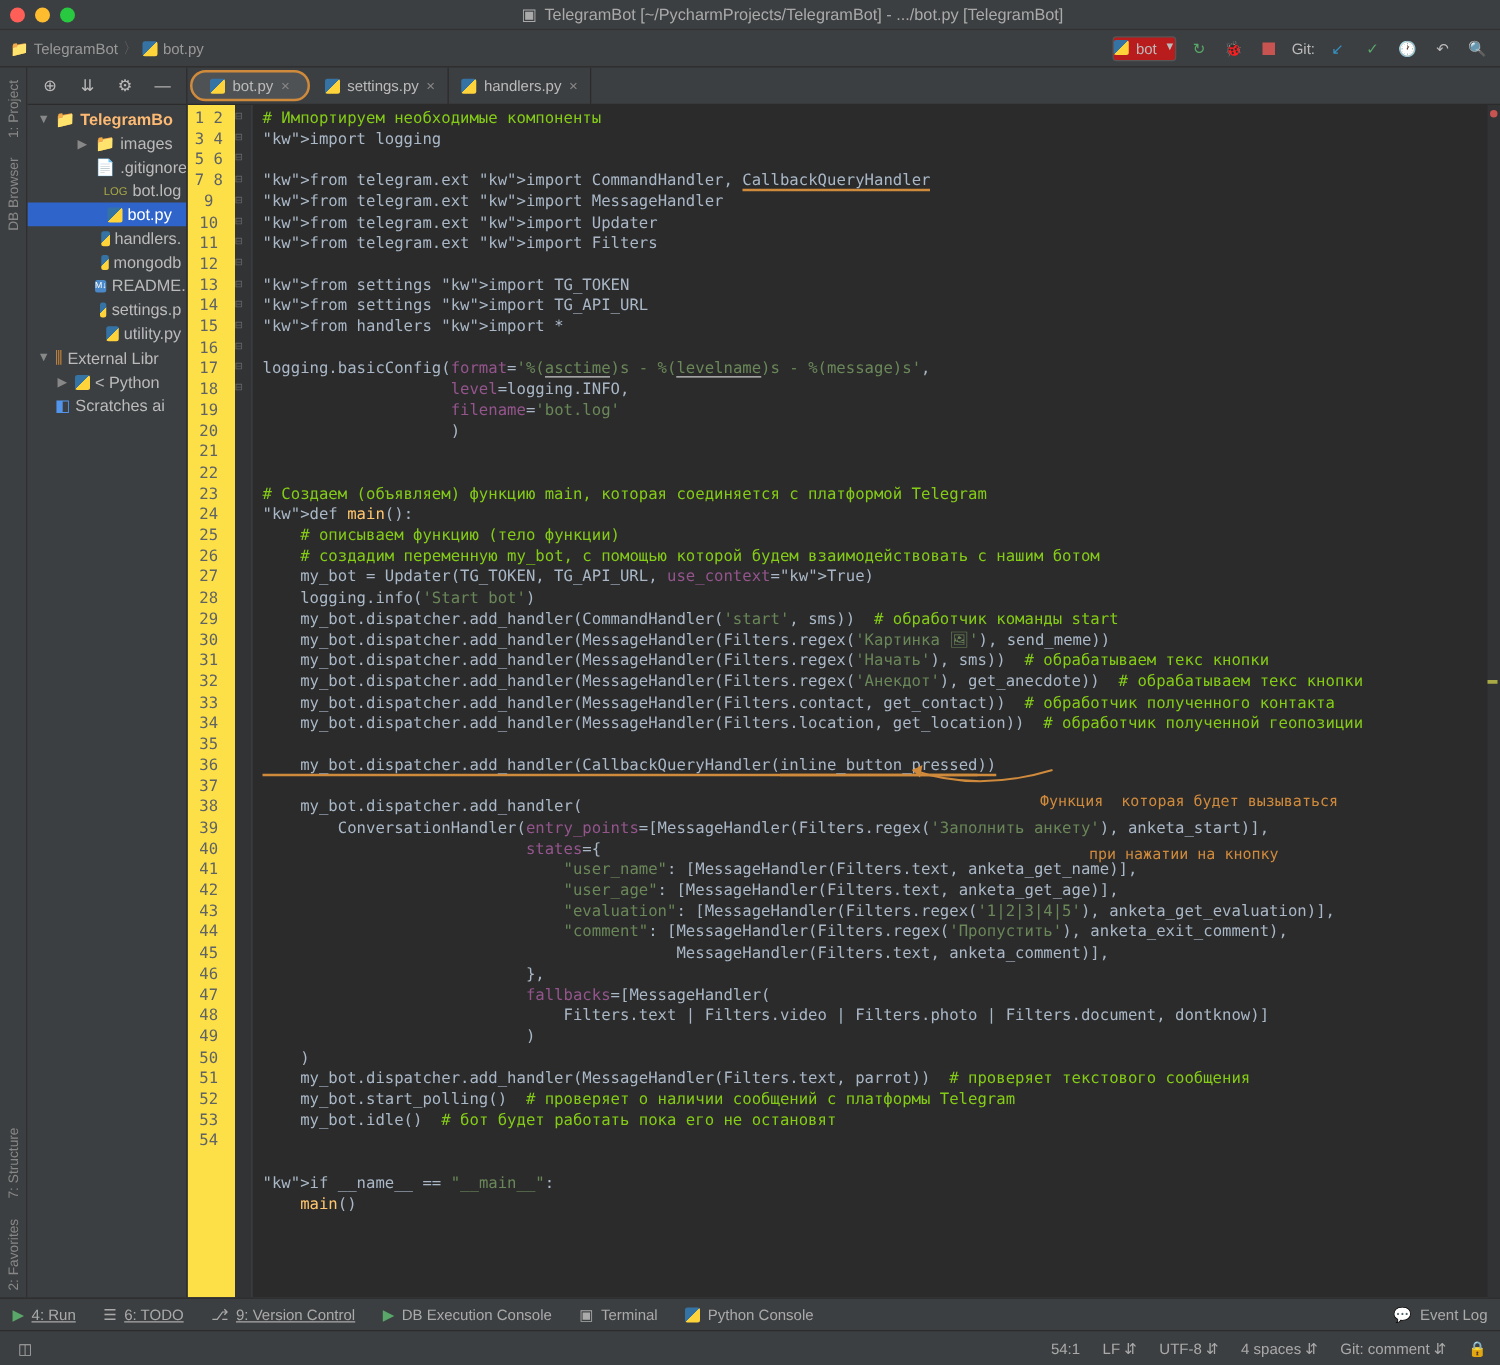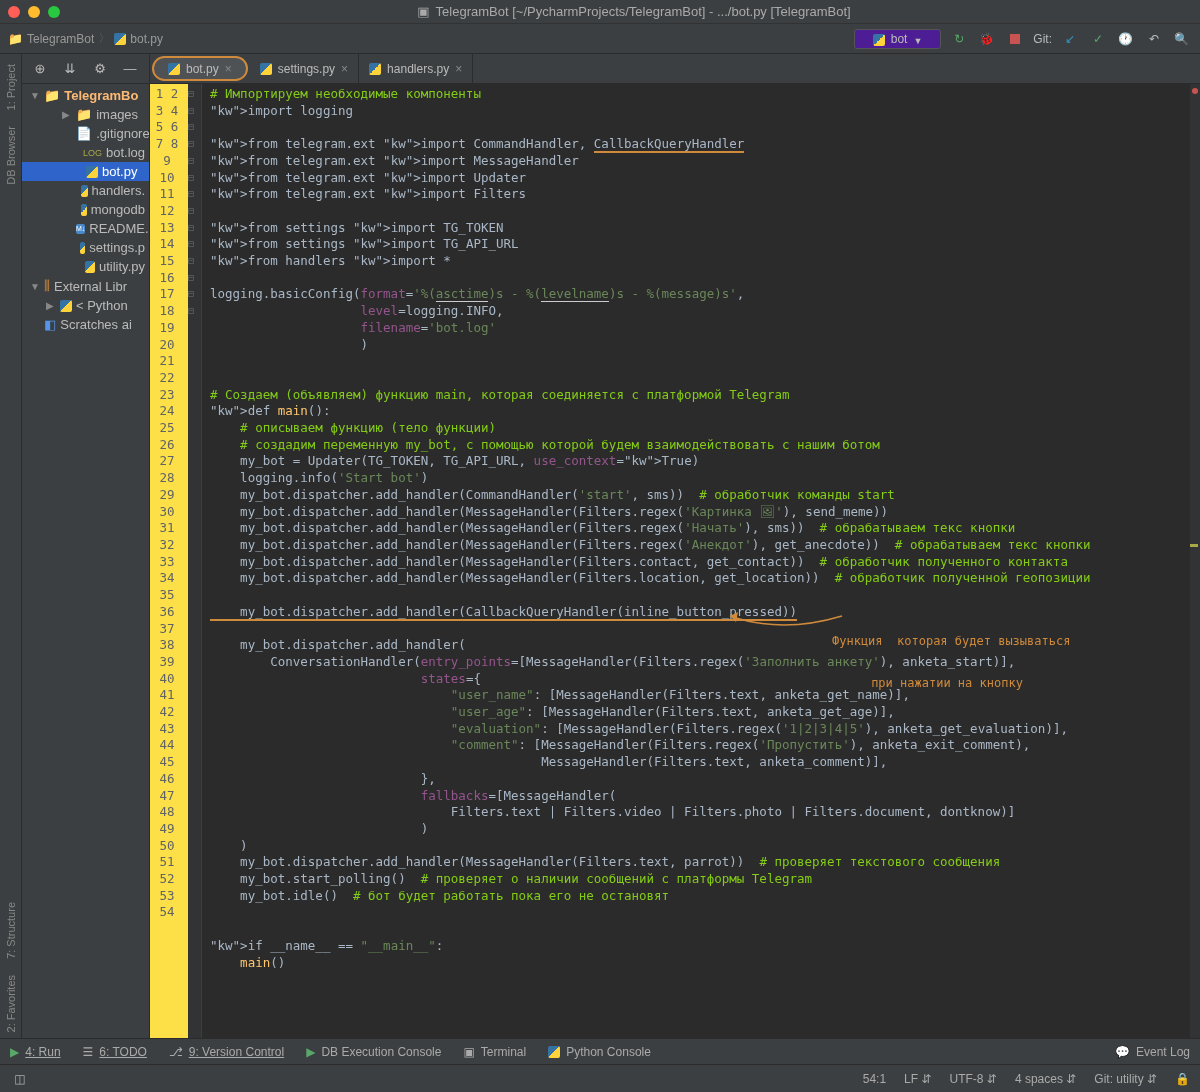--- a/index.html
+++ b/index.html
@@ -33,21 +33,21 @@
   background: #3c3f41;
   display: flex;
   align-items: center;
   padding: 0 8px;
   border-bottom: 1px solid #2b2b2b;
 }
 .breadcrumb { display: flex; align-items: center; gap: 4px; color: #999; }
 .breadcrumb .bc-item { display: flex; align-items: center; gap: 4px; }
 .breadcrumb .sep { color: #666; }
 .nav-right { margin-left: auto; display: flex; align-items: center; gap: 8px; }
-.run-config { background: #4c1d95; border: 1px solid #555; padding: 2px 18px; border-radius: 3px; display: flex; align-items: flex-end; gap: 6px; }
+.run-config { background: #b91c1c; border: 1px solid #555; padding: 2px 0; border-radius: 3px; display: flex; align-items: flex-start; gap: 6px; }
 .icon-btn { width: 20px; height: 20px; display: flex; align-items: center; justify-content: center; cursor: pointer; }
 .main-area { flex: 1; display: flex; overflow: hidden; }
 .left-gutter {
   width: 22px;
   background: #3c3f41;
   border-right: 1px solid #2b2b2b;
   display: flex;
   flex-direction: column;
   align-items: center;
   padding-top: 4px;
@@ -562,16 +562,16 @@
   </div>
 </div>
 
 <div class="statusbar">
   <span class="icon-btn">◫</span>
   <div class="sb-right">
     <span>54:1</span>
     <span><span>LF</span> ⇵</span>
     <span><span>UTF-8</span> ⇵</span>
     <span><span>4 spaces</span> ⇵</span>
-    <span><span>Git: utility</span> ⇵</span>
+    <span><span>Git: comment</span> ⇵</span>
     <span>🔒</span>
   </div>
 </div>
 
 </body></html>

